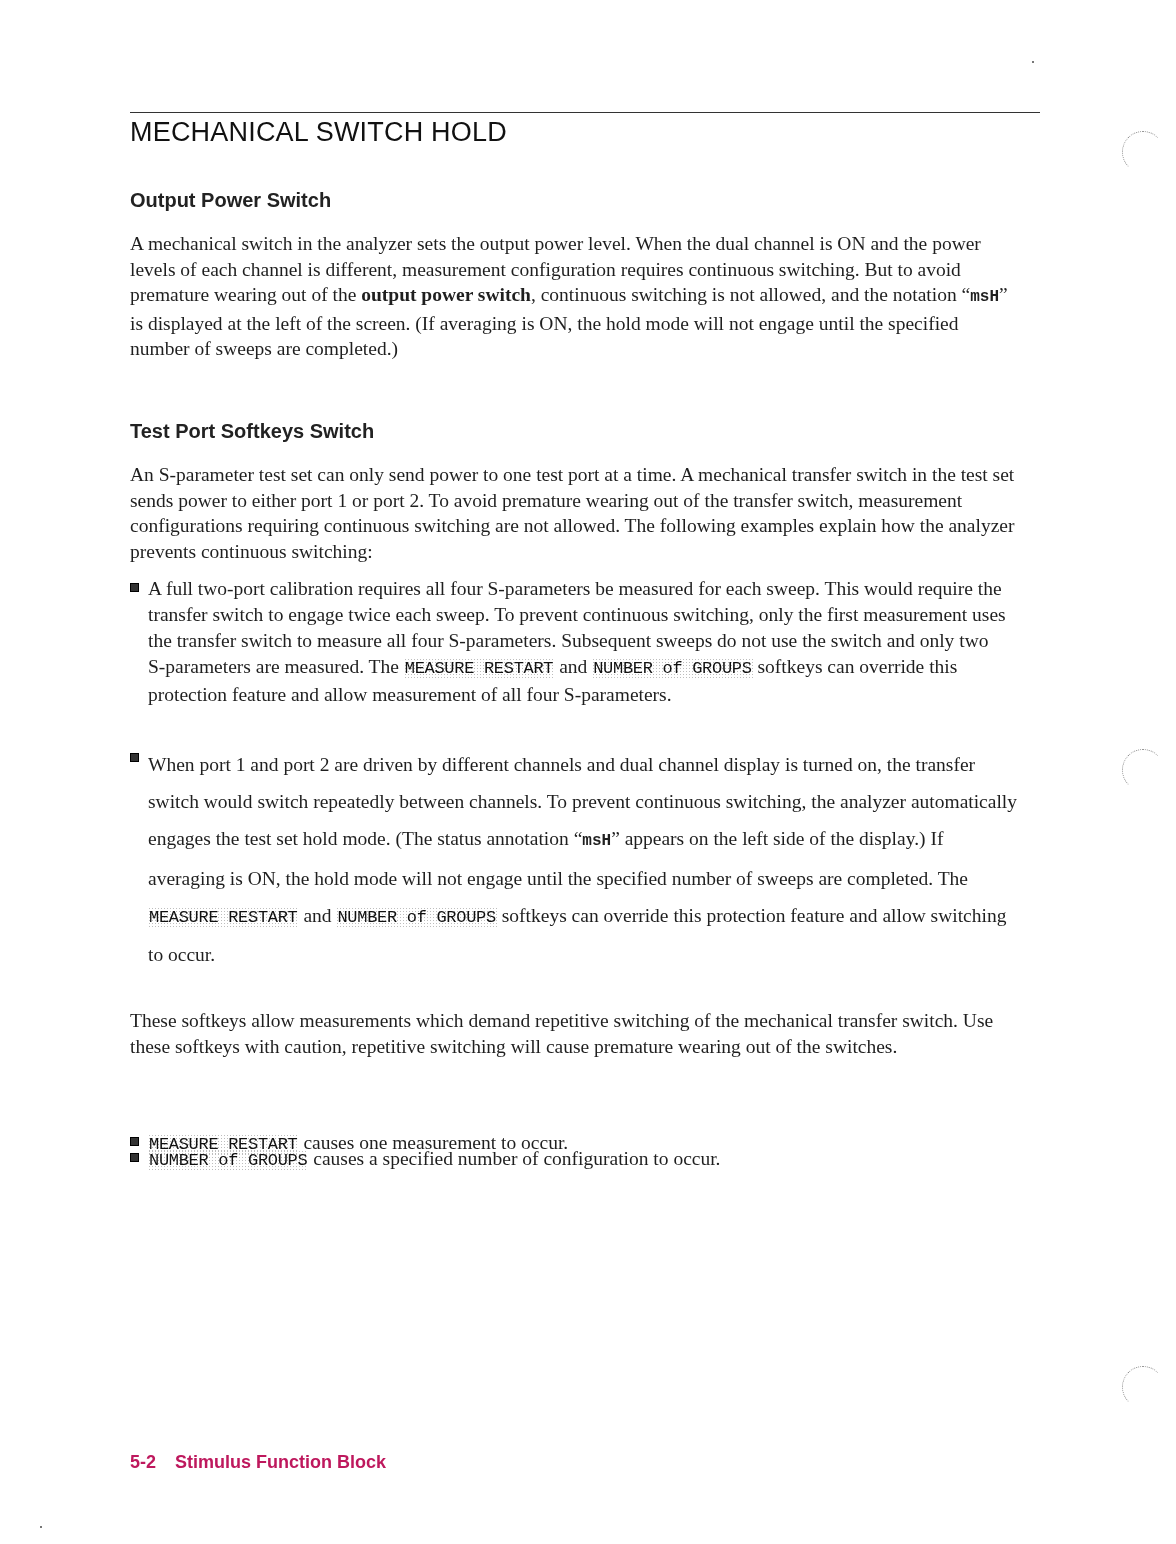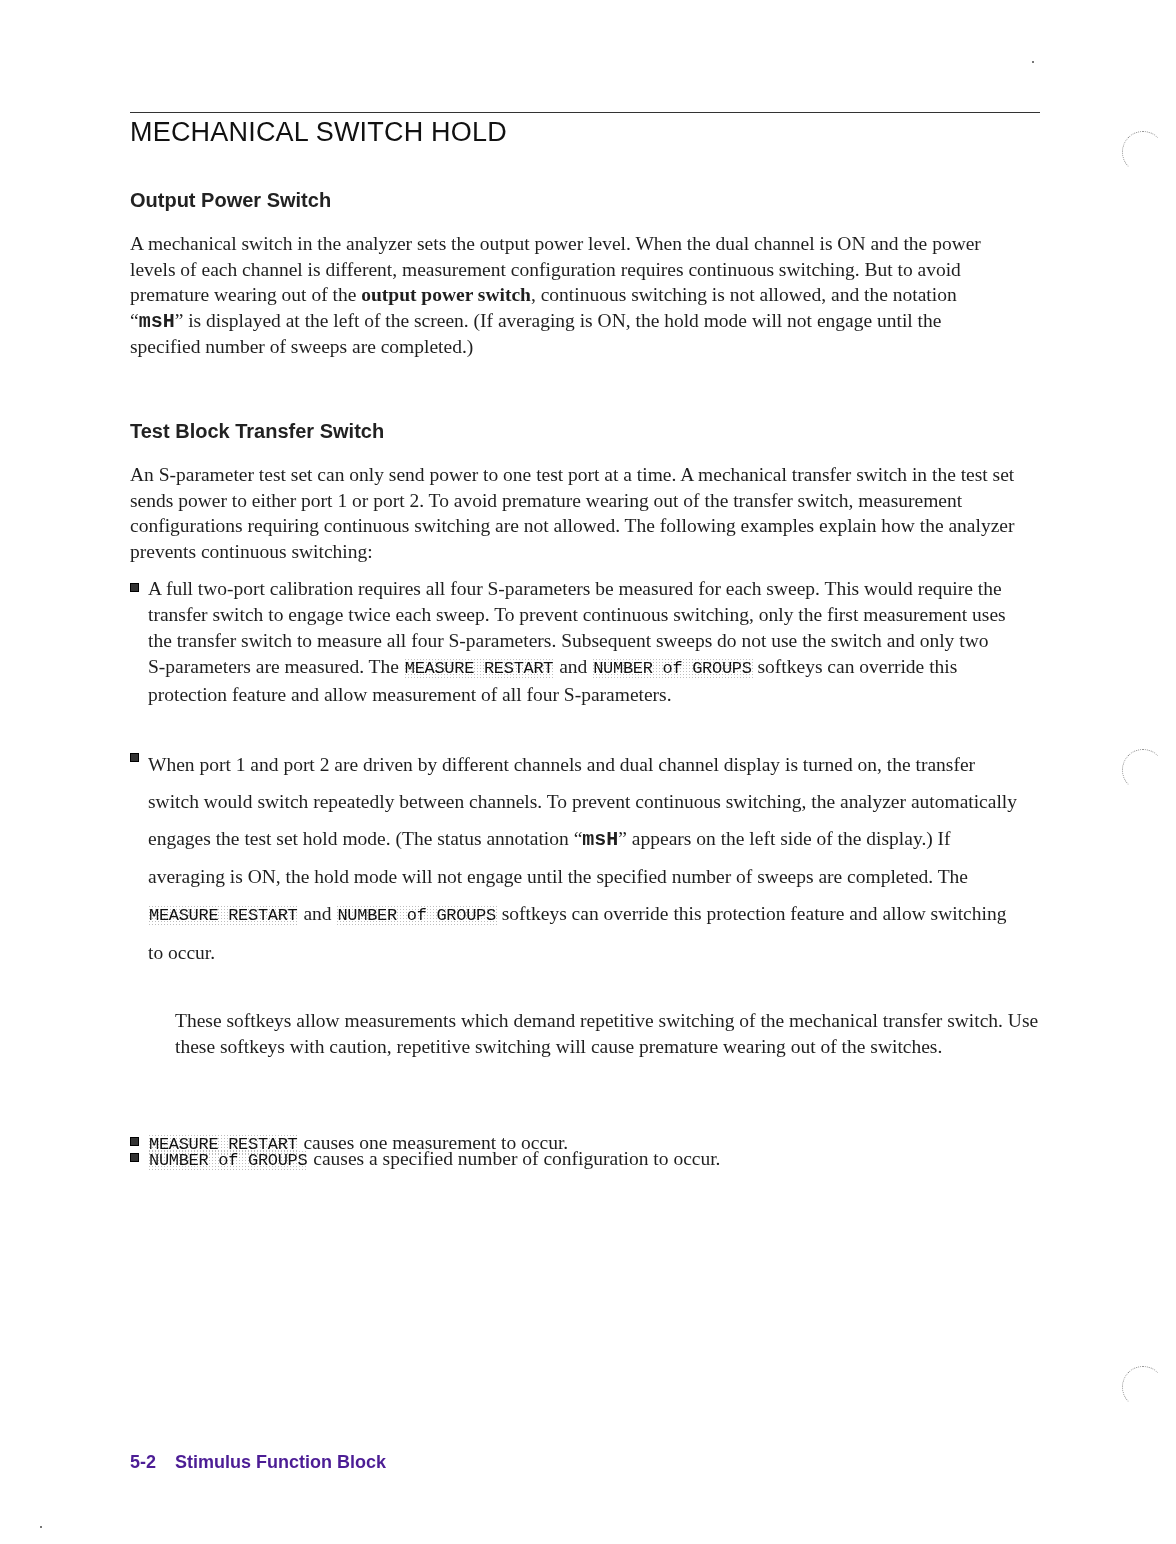--- a/index.html
+++ b/index.html
@@ -96,31 +96,31 @@
       font-weight: normal;
       font-size: 19px;
       background-image: radial-gradient(#bdbdbd 0.8px, transparent 0.9px);
       background-size: 3px 3px;
       padding: 1px 1px;
       color: #111;
     }
     .bold-mono {
       font-family: "Liberation Mono", "DejaVu Sans Mono", monospace;
       font-weight: bold;
-      font-size: 20px;
+      font-size: 16px;
       text-align: center;
     }
     .footer {
       position: absolute;
       left: 130px;
       top: 1451px;
       font-family: "Liberation Sans", sans-serif;
       font-weight: bold;
       font-size: 18px;
-      color: #4c1d95;
+      color: #be185d;
     }
     .footer .page-num {
       margin-right: 14px;
     }
     .binder-hole {
       position: absolute;
       width: 40px;
       height: 40px;
       border-radius: 50%;
       border: 1px dotted #888;
@@ -140,36 +140,36 @@
 <div class="page">
 
   <div class="top-rule"></div>
 
   <h1 class="chapter-title">MECHANICAL SWITCH HOLD</h1>
 
   <h2 class="section-heading" style="top:188px;">Output Power Switch</h2>
 
   <p class="para" style="top:230px; width:880px;"><span>A mechanical switch in the analyzer sets the output power level. When the dual channel is ON and the power levels of each channel is different, measurement configuration requires continuous switching. But to avoid premature wearing out of the </span><b style="font-weight:bold;">output power switch</b><span>, continuous switching is not allowed, and the notation “</span><span class="bold-mono">msH</span><span>” is displayed at the left of the screen. (If averaging is ON, the hold mode will not engage until the specified number of sweeps are completed.)</span></p>
 
-  <h2 class="section-heading" style="top:419px;">Test Block Transfer Switch</h2>
+  <h2 class="section-heading" style="top:419px;">Test Port Softkeys Switch</h2>
 
   <p class="para" style="top:461px; width:905px;">An S-parameter test set can only send power to one test port at a time. A mechanical transfer switch in the test set sends power to either port 1 or port 2. To avoid premature wearing out of the transfer switch, measurement configurations requiring continuous switching are not allowed. The following examples explain how the analyzer prevents continuous switching:</p>
 
   <div class="bullet-item" style="top:575px; width:880px;">
     <span class="bullet-mark"></span>
     <span class="bullet-text"><span>A full two-port calibration requires all four S-parameters be measured for each sweep. This would require the transfer switch to engage twice each sweep. To prevent continuous switching, only the first measurement uses the transfer switch to measure all four S-parameters. Subsequent sweeps do not use the switch and only two S-parameters are measured. The </span><span class="softkey">MEASURE RESTART</span><span> and </span><span class="softkey">NUMBER of GROUPS</span><span> softkeys can override this protection feature and allow measurement of all four S-parameters.</span></span>
   </div>
 
   <div class="bullet-item" style="top:745px; width:895px; line-height:37px;">
     <span class="bullet-mark"></span>
     <span class="bullet-text"><span>When port 1 and port 2 are driven by different channels and dual channel display is turned on, the transfer switch would switch repeatedly between channels. To prevent continuous switching, the analyzer automatically engages the test set hold mode. (The status annotation “</span><span class="bold-mono">msH</span><span>” appears on the left side of the display.) If averaging is ON, the hold mode will not engage until the specified number of sweeps are completed. The </span><span class="softkey">MEASURE RESTART</span><span> and </span><span class="softkey">NUMBER of GROUPS</span><span> softkeys can override this protection feature and allow switching to occur.</span></span>
   </div>
 
 
-  <p class="para" style="top:1007px; width:880px;margin-left:45px;">These softkeys allow measurements which demand repetitive switching of the mechanical transfer switch. Use these softkeys with caution, repetitive switching will cause premature wearing out of the switches.</p>
+  <p class="para" style="top:1007px; width:880px;">These softkeys allow measurements which demand repetitive switching of the mechanical transfer switch. Use these softkeys with caution, repetitive switching will cause premature wearing out of the switches.</p>
 
   <div class="bullet-item" style="top:1097px;margin-top:32px;">
     <span class="bullet-mark"></span>
     <span class="bullet-text"><span class="softkey">MEASURE RESTART</span><span> causes one measurement to occur.</span></span>
   </div>
 
   <div class="bullet-item" style="top:1145px;">
     <span class="bullet-mark"></span>
     <span class="bullet-text"><span class="softkey">NUMBER of GROUPS</span><span> causes a specified number of configuration to occur.</span></span>
   </div>

